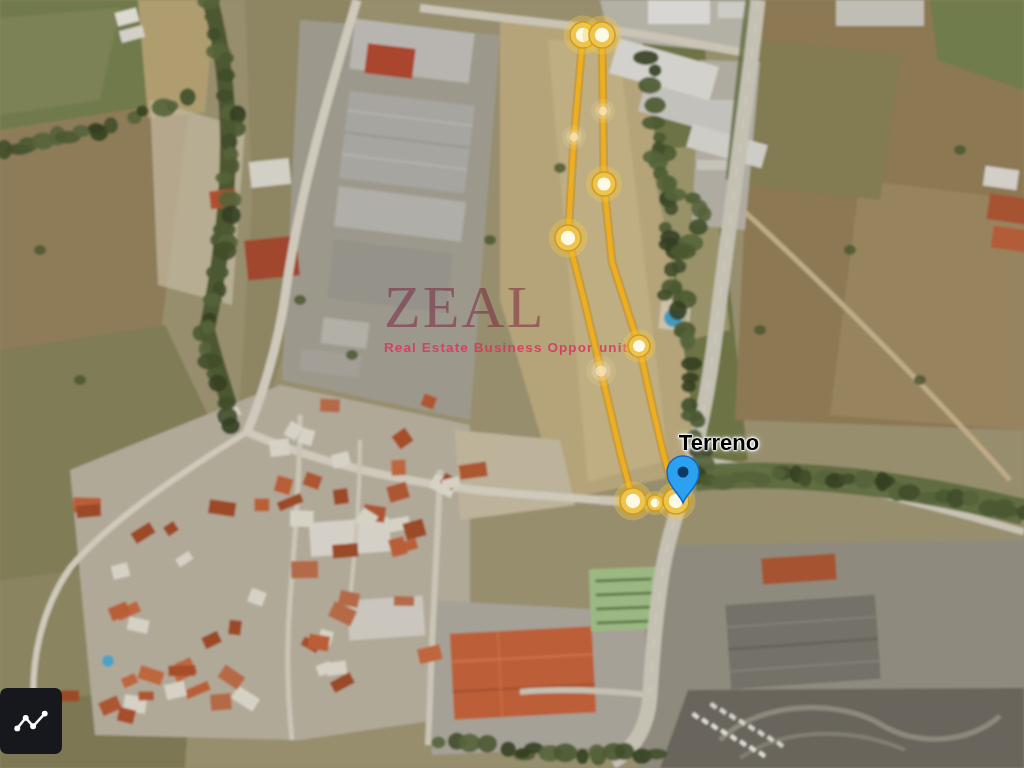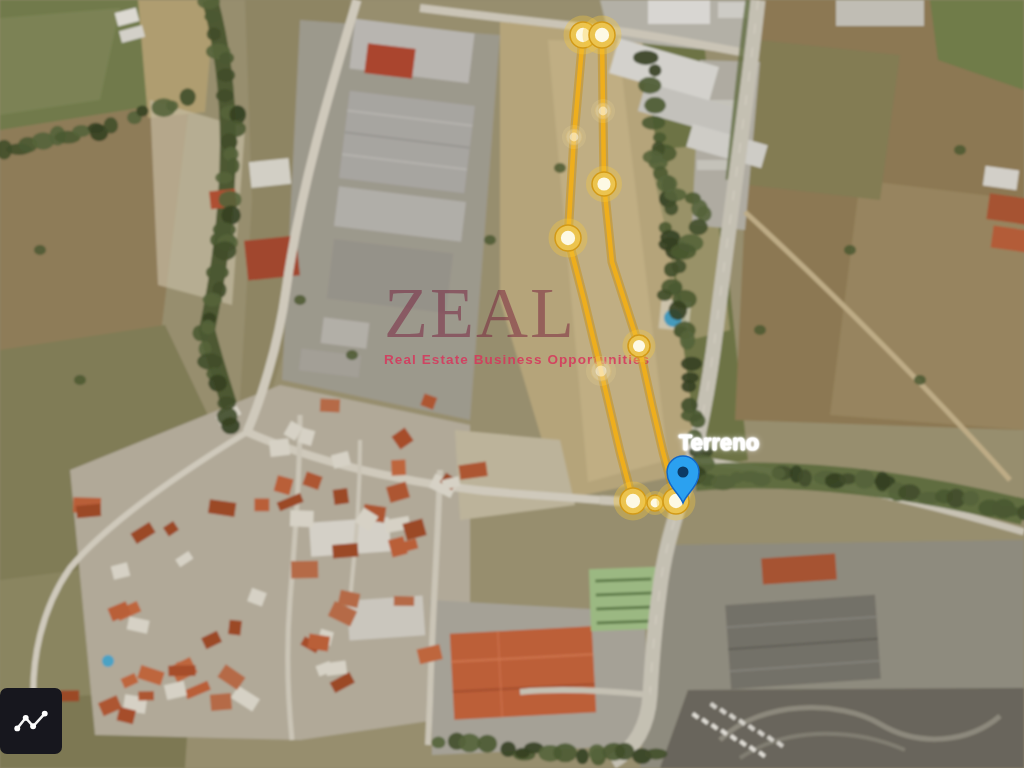--- a/index.html
+++ b/index.html
@@ -1,23 +1,23 @@
 <!DOCTYPE html>
 <html><head>
 <meta charset="utf-8">
 <style>
   html,body{margin:0;padding:0;width:1024px;height:768px;overflow:hidden;background:#8f8769;}
   #stage{position:relative;width:1024px;height:768px;font-family:"Liberation Sans",sans-serif;}
   #bg{position:absolute;left:0;top:0;width:1024px;height:768px;}
   #overlay{position:absolute;left:0;top:0;width:1024px;height:768px;pointer-events:none;}
   #watermark{position:absolute;left:384px;top:277px;pointer-events:none;user-select:none;}
-  #wm-title{font-family:"Liberation Serif",serif;font-size:72px;line-height:1;letter-spacing:2px;font-weight:normal;}
+  #wm-title{font-family:"Liberation Serif",serif;font-size:60px;line-height:1;letter-spacing:2px;font-weight:normal;}
   #wm-sub{margin-top:3px;font-size:13.5px;font-weight:bold;letter-spacing:1.1px;white-space:nowrap;}
   #map-label{position:absolute;transform:translate(-50%,0);white-space:nowrap;
-     font-size:22px;font-weight:600;color:#ffffff;
+     font-size:22px;font-weight:600;color:#000000;
      text-shadow:0 1px 2px rgba(255,255,255,.95),0 -1px 2px rgba(255,255,255,.95),
                  1px 0 2px rgba(255,255,255,.95),-1px 0 2px rgba(255,255,255,.95),
                  0 0 6px rgba(255,255,255,.8);text-align:center;}
   #tool-btn{position:absolute;left:0;top:688px;width:62px;height:66px;background:#17171e;
      border-radius:7px;display:flex;align-items:center;justify-content:center;cursor:pointer;}
 </style>
 </head>
 <body>
 
 <div id="stage">

